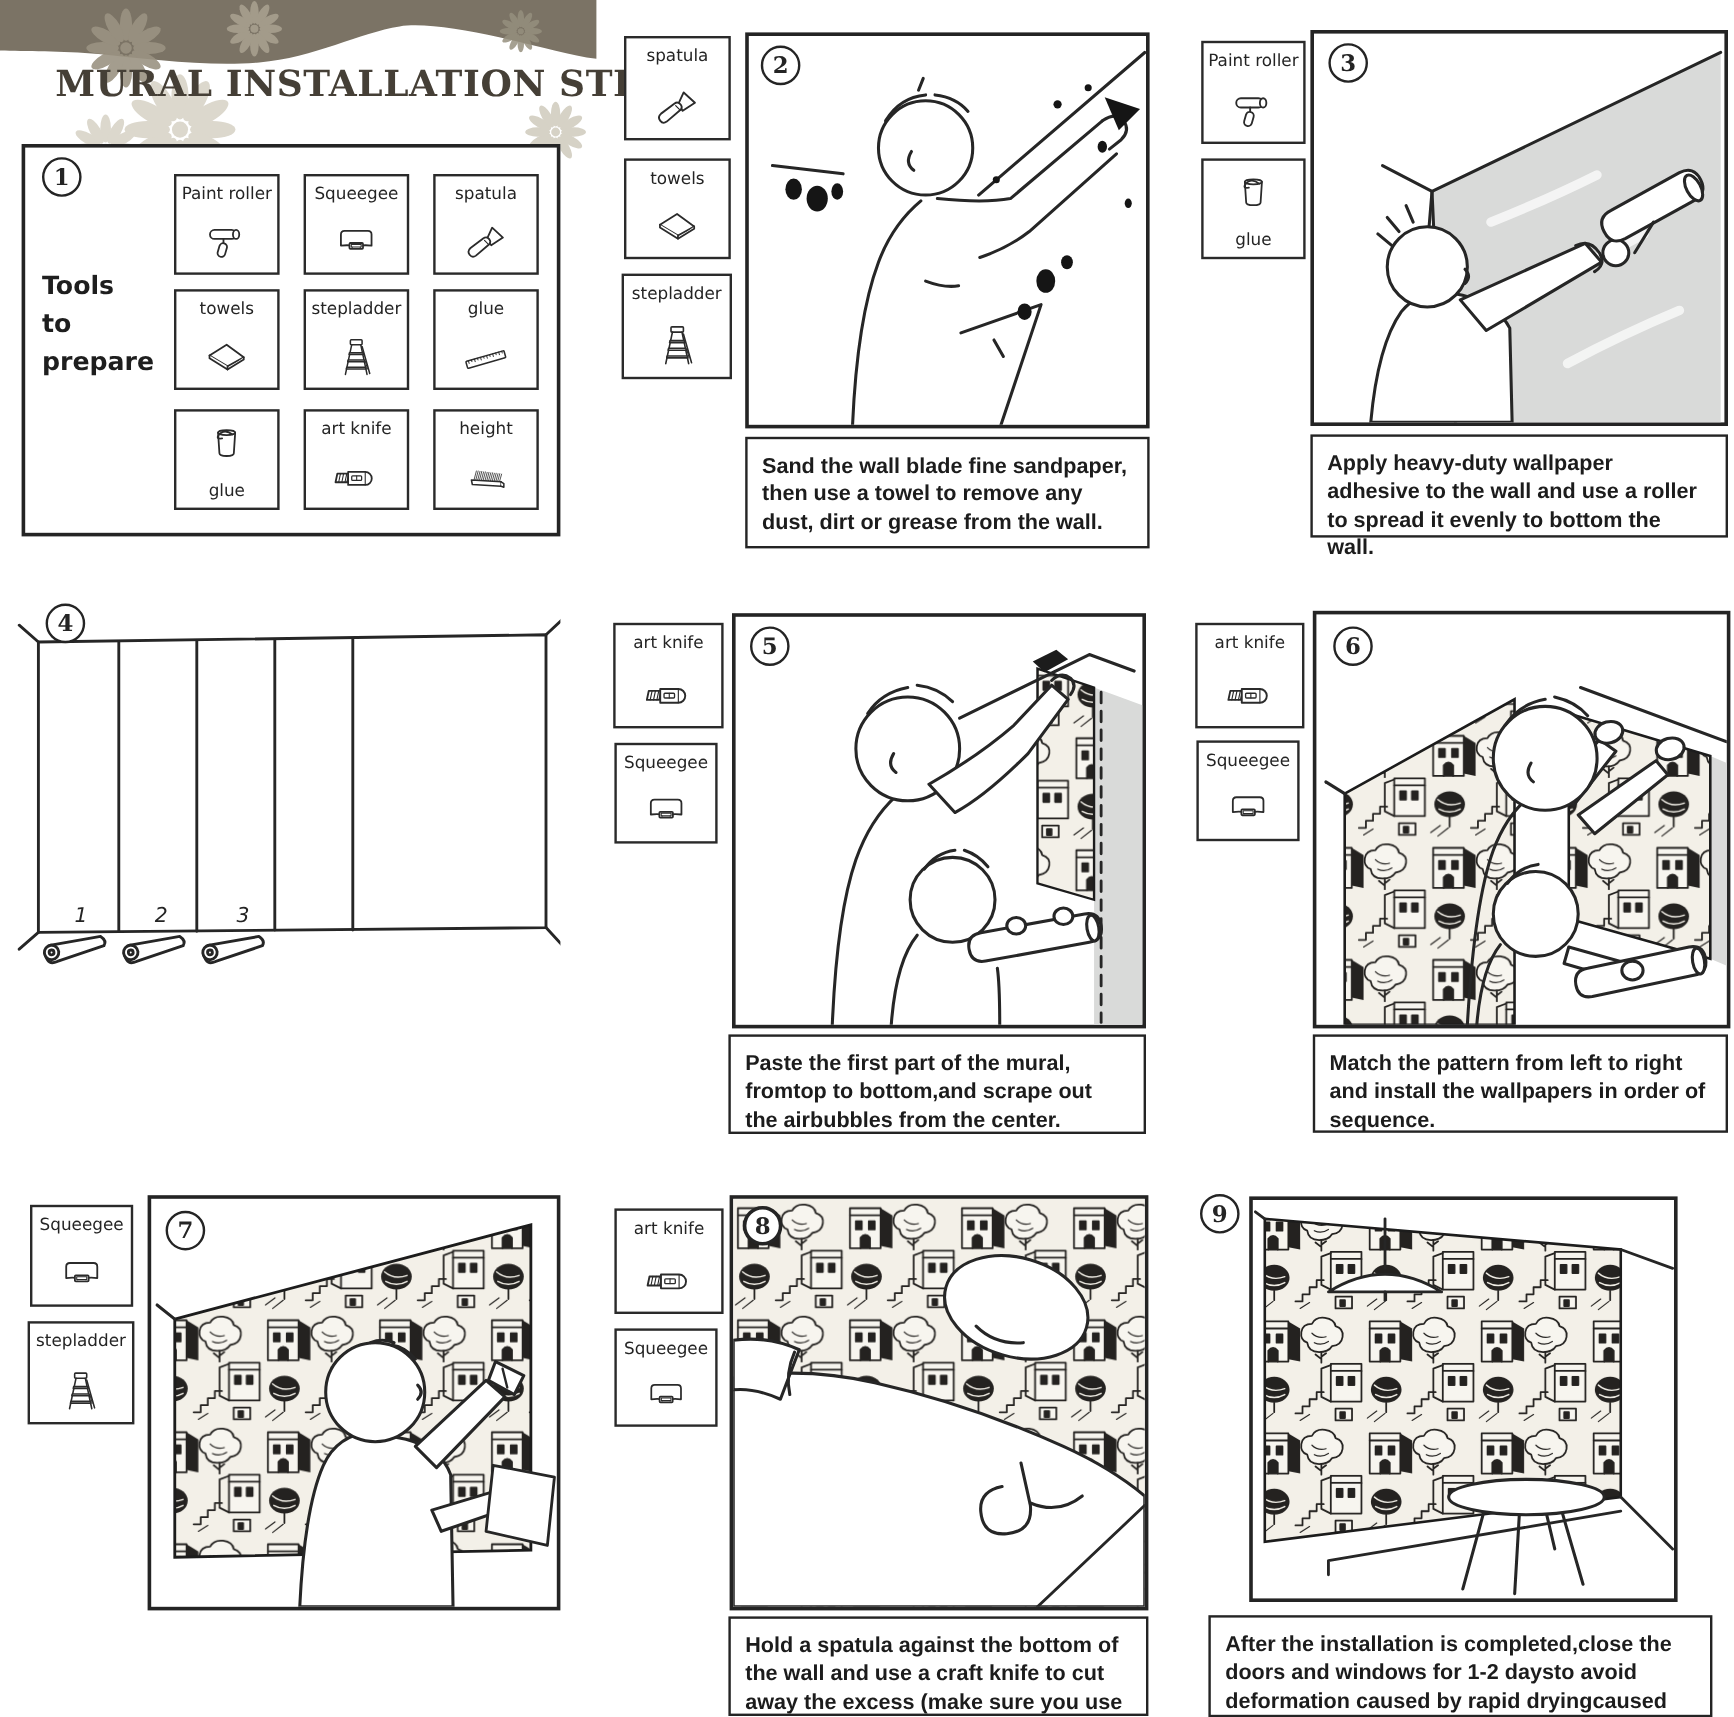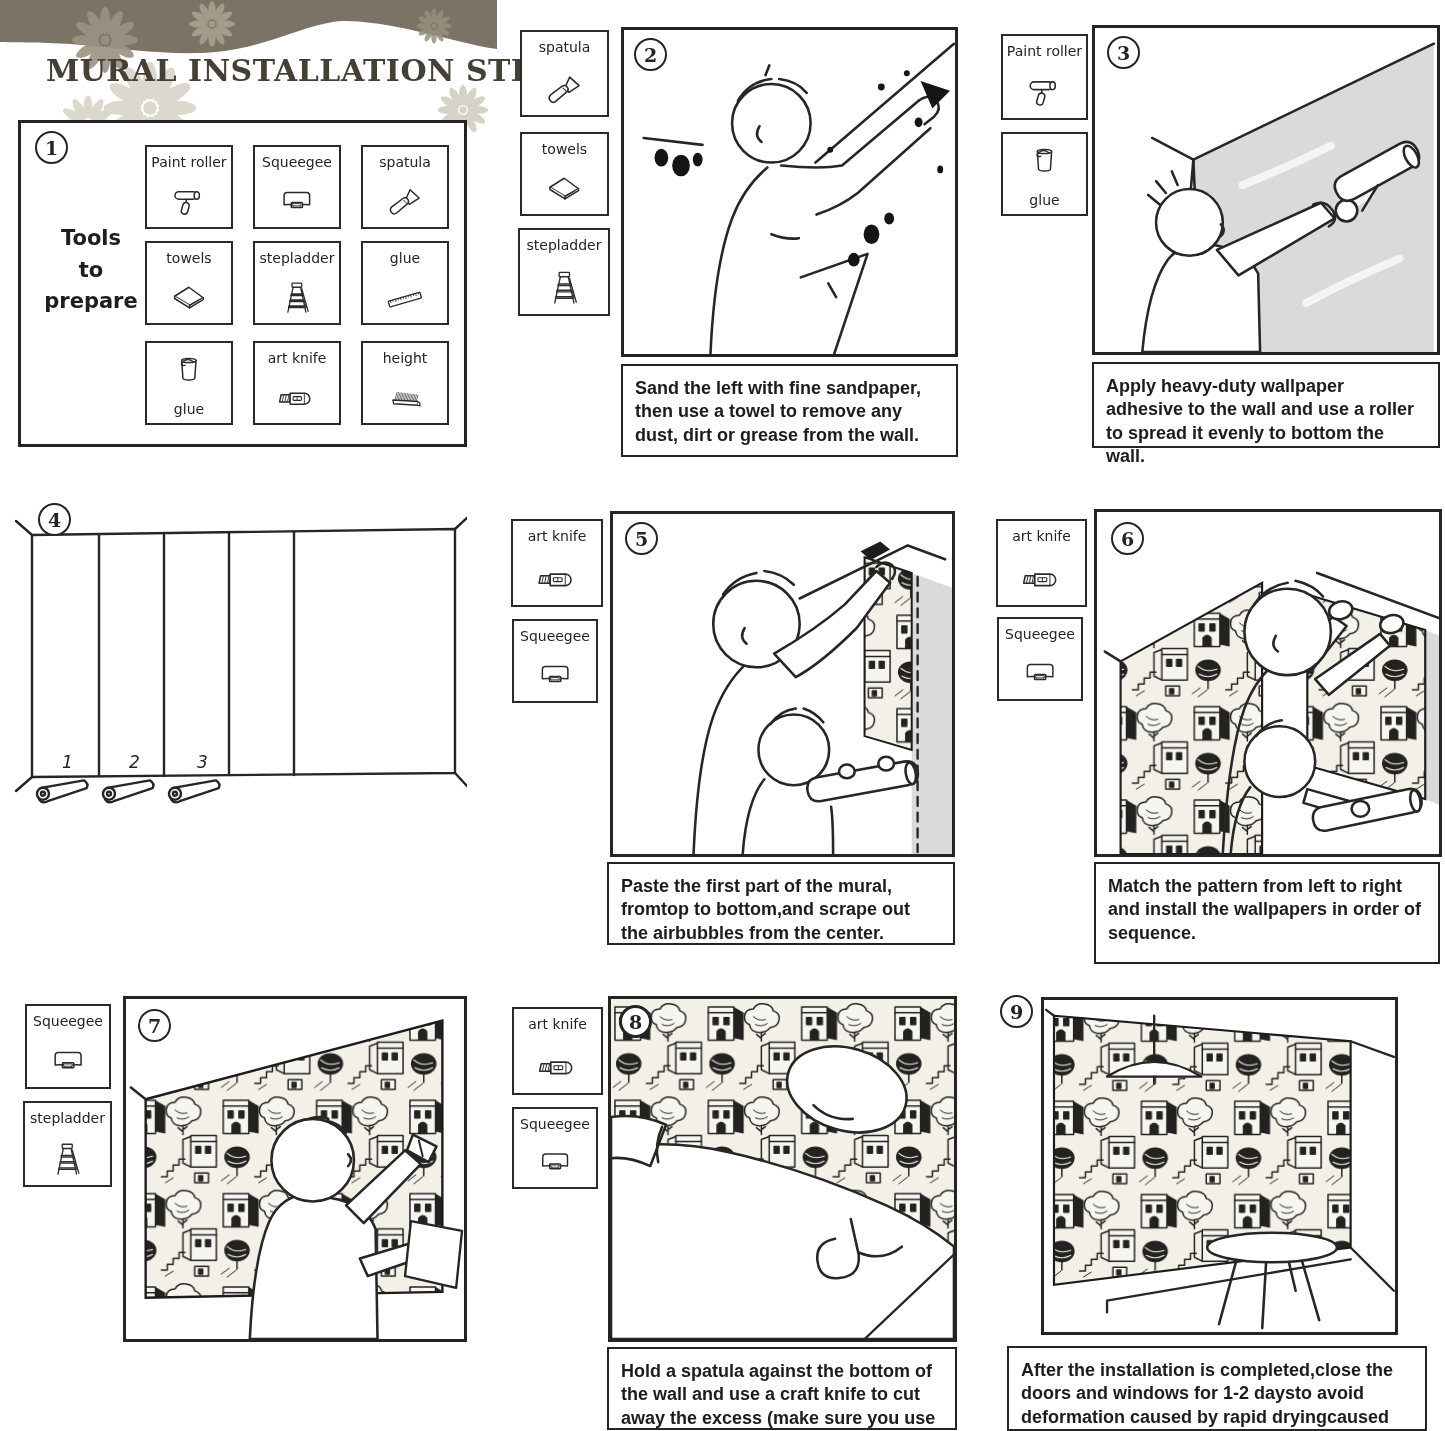--- a/index.html
+++ b/index.html
@@ -14,21 +14,21 @@
         flex-direction:column;align-items:center;justify-content:space-between;
         padding:7px 3px 6px;}
   .tbox.lbl-bottom{flex-direction:column-reverse;align-items:center;}
   .tbox .lb{font:14px "DejaVu Sans",sans-serif;color:#242424;white-space:nowrap;}
   .tbox svg.ticon{width:74%;height:56%;}
   .num{position:absolute;width:33px;height:33px;border:2.6px solid #242424;border-radius:50%;
        background:#fff;color:#242424;display:flex;align-items:center;justify-content:center;
        font:600 19px "DejaVu Serif",serif;z-index:5;}
   .num.bold{border-width:3.5px;font-weight:700;}
   .ill{position:absolute;left:0;top:0;width:100%;height:100%;}
-  .tools-title{position:absolute;left:14px;top:100px;width:112px;text-align:center;
+  .tools-title{position:absolute;left:14px;top:100px;width:112px;text-align:left;
        font:700 21px/1.5 "DejaVu Sans",sans-serif;color:#1e1e1e;white-space:pre-line;}
   .tb1{width:88px;height:84px;}
   #page-title{position:absolute;left:46px;top:53px;width:425px;margin:0;
        font:700 30px "DejaVu Serif",serif;color:#453f36;letter-spacing:.5px;white-space:nowrap;}
 </style>
 </head>
 <body>
 
 <div id="page">
 
@@ -272,21 +272,21 @@
       <ellipse cx="270" cy="192" rx="5" ry="6"></ellipse>
           <ellipse cx="234" cy="234" rx="6" ry="7"></ellipse>
       <ellipse cx="300" cy="94" rx="4" ry="5"></ellipse>
           <ellipse cx="322" cy="142" rx="3" ry="4"></ellipse>
       <ellipse cx="262" cy="58" rx="3.5" ry="3.5"></ellipse>
           <ellipse cx="288" cy="44" rx="3" ry="3"></ellipse>
       <ellipse cx="210" cy="122" rx="3" ry="3"></ellipse>
     </g>
   </svg>
 </div>
-<div class="cap" style="left:621px;top:364px;width:337px;height:93px">Sand the left with fine sandpaper, then use a towel to remove any dust, dirt or grease from the wall.</div>
+<div class="cap" style="left:621px;top:364px;width:337px;height:93px">Sand the wall blade fine sandpaper, then use a towel to remove any dust, dirt or grease from the wall.</div>
 
 <div class="tbox" style="left:1001px;top:34px;width:87px;height:86px">
   <span class="lb">Paint roller</span>
   <svg class="ticon" viewBox="0 0 100 100">
         <use href="#sym-paint-roller"></use>
       </svg>
 </div>
 <div class="tbox lbl-bottom" style="left:1001px;top:132px;width:87px;height:84px">
   <span class="lb">glue</span>
   <svg class="ticon" viewBox="0 0 100 100">
@@ -425,21 +425,21 @@
       <circle cx="186" cy="254" r="36" fill="#fff"></circle>
       <path d="M162,228 Q172,214 188,212"></path>
       <path d="M136,348 Q140,300 156,280"></path>
       <path d="M214,282 L264,296 L258,310 L210,296 Z" fill="#fff"></path>
       <path d="M230,300 L316,282 Q328,280 330,292 Q332,304 320,306 L234,324 Q222,326 220,314 Q218,302 230,300 Z" fill="#fff"></path>
       <ellipse cx="324" cy="294" rx="5" ry="11" fill="#fff" transform="rotate(-10 324 294)"></ellipse>
       <ellipse cx="268" cy="302" rx="9" ry="8" fill="#fff"></ellipse>
     </g>
   </svg>
 </div>
-<div class="cap" style="left:1094px;top:862px;width:346px;height:102px">Match the pattern from left to right and install the wallpapers in order of sequence.</div>
+<div class="cap" style="left:1094px;top:862px;width:346px;height:82px">Match the pattern from left to right and install the wallpapers in order of sequence.</div>
 
 <div class="tbox" style="left:25px;top:1004px;width:86px;height:85px">
   <span class="lb">Squeegee</span>
   <svg class="ticon" viewBox="0 0 100 100">
         <use href="#sym-squeegee"></use>
       </svg>
 </div>
 <div class="tbox" style="left:23px;top:1101px;width:89px;height:86px">
   <span class="lb">stepladder</span>
   <svg class="ticon" viewBox="0 0 100 100">

